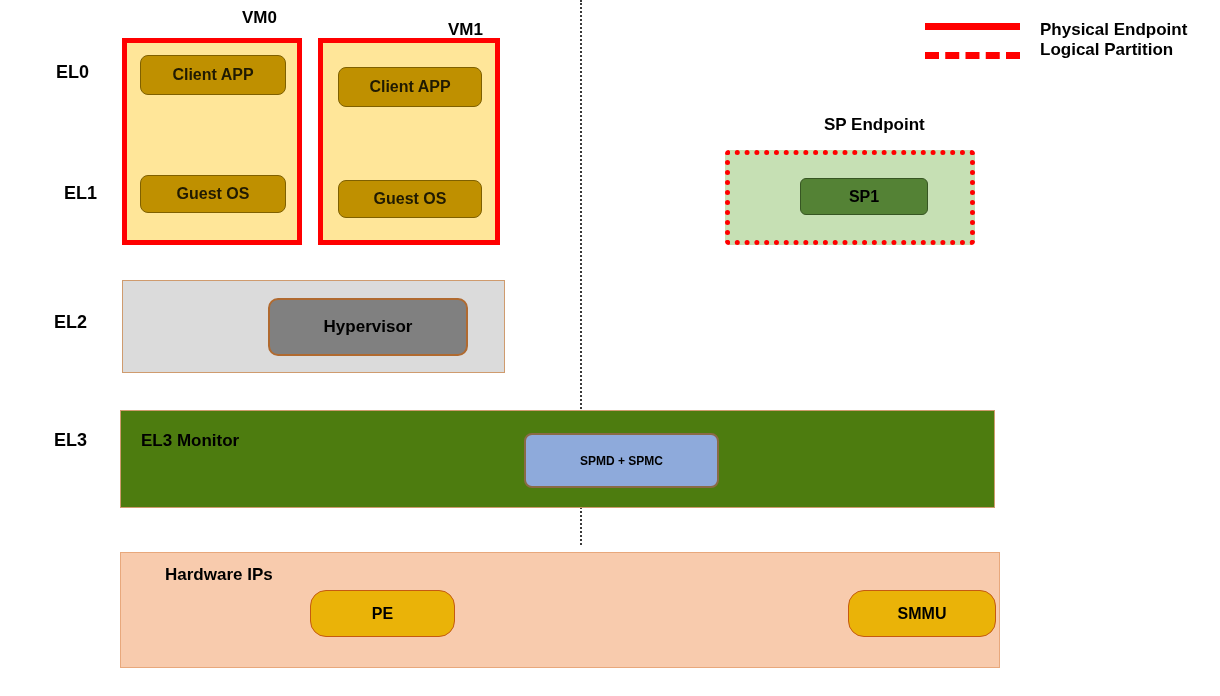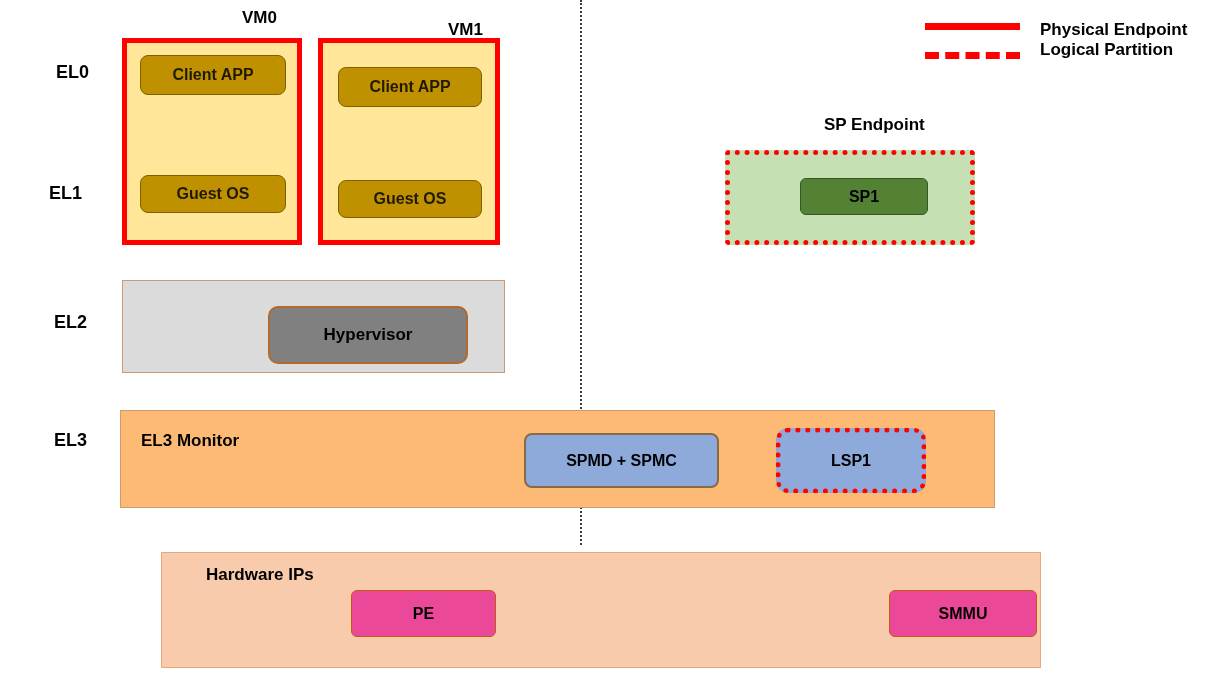--- a/index.html
+++ b/index.html
@@ -26,39 +26,39 @@
   }
 
   .sp-box { background:#C6E0B4; border:5px dotted #FF0000; border-radius:4px; }
   .sp1-box { background:#548235; border:1px solid #375623; border-radius:6px; font-size:16px; }
 
   .el2-box { background:#DBDBDB; border:1px solid #cf9b6e; }
   .hypervisor-box {
     background:#808080; border:2px solid #B06A30; border-radius:10px; font-size:17px;
   }
 
-  .el3-box { background:#fdba74; border:1px solid #cf9b6e; }
-  .spmd-box { background:#8EAADB; border:2px solid #8a6a45; border-radius:8px; font-size:16px; }
+  .el3-box { background:#4d7c0f; border:1px solid #cf9b6e; }
+  .spmd-box { background:#8EAADB; border:2px solid #8a6a45; border-radius:8px; font-size:12px; }
   .lsp1-box { background:#8EAADB; border:5px dotted #FF0000; border-radius:12px; font-size:16px; }
 
   .hw-box { background:#F8CBAD; border:1px solid #E8A87C; }
-  .hw-ip { background:#ec4899; border:1px solid #C55A11; border-radius:6px; font-size:16px; }
+  .hw-ip { background:#eab308; border:1px solid #C55A11; border-radius:16px; font-size:16px; }
 
   .legend-solid { height:0; border-top:7px solid #FF0000; }
   .legend-dashed { height:0; border-top:7px dashed #FF0000; }
 </style>
 </head>
 <body>
 
 <div class="canvas">
 
   <div class="abs divider" style="left:580px; top:0; height:545px;"></div>
 
   <div class="abs el-label" style="left:56px; top:62px;">EL0</div>
-  <div class="abs el-label" style="left:49px; top:183px;">EL1</div>
+  <div class="abs el-label" style="left:64px; top:183px;">EL1</div>
   <div class="abs el-label" style="left:54px; top:312px;">EL2</div>
   <div class="abs el-label" style="left:54px; top:430px;">EL3</div>
 
   <div class="abs title-label" style="left:242px; top:8px;">VM0</div>
   <div class="abs vm-box" style="left:122px; top:38px; width:180px; height:207px;">
     <div class="abs gold-box center" style="left:13px; top:12px; width:146px; height:40px;">Client APP</div>
     <div class="abs gold-box center" style="left:13px; top:132px; width:146px; height:38px;">Guest OS</div>
   </div>
 
   <div class="abs title-label" style="left:448px; top:20px;">VM1</div>
@@ -71,28 +71,27 @@
   <div class="abs title-label" style="left:1040px; top:20px;">Physical Endpoint</div>
   <div class="abs legend-dashed" style="left:925px; top:52px; width:95px;"></div>
   <div class="abs title-label" style="left:1040px; top:40px;">Logical Partition</div>
 
   <div class="abs title-label" style="left:824px; top:115px;">SP Endpoint</div>
   <div class="abs sp-box" style="left:725px; top:150px; width:250px; height:95px;">
     <div class="abs sp1-box center" style="left:70px; top:23px; width:128px; height:37px;">SP1</div>
   </div>
 
   <div class="abs el2-box" style="left:122px; top:280px; width:383px; height:93px;">
-    <div class="abs hypervisor-box center" style="left:145px; top:17px; width:200px; height:58px;margin-top:8px;">Hypervisor</div>
+    <div class="abs hypervisor-box center" style="left:145px; top:17px; width:200px; height:58px;">Hypervisor</div>
   </div>
 
   <div class="abs el3-box" style="left:120px; top:410px; width:875px; height:98px;">
     <div class="abs title-label" style="left:20px; top:20px;">EL3 Monitor</div>
     <div class="abs spmd-box center" style="left:403px; top:22px; width:195px; height:55px;">SPMD + SPMC</div>
-    <div class="abs lsp1-box center" style="left:655px; top:17px; width:150px; height:65px;">LSP1</div>
   </div>
 
-  <div class="abs hw-box" style="left:120px; top:552px; width:880px; height:116px;margin-left:41px;">
+  <div class="abs hw-box" style="left:120px; top:552px; width:880px; height:116px;">
     <div class="abs title-label" style="left:44px; top:12px;">Hardware IPs</div>
     <div class="abs hw-ip center" style="left:189px; top:37px; width:145px; height:47px;">PE</div>
     <div class="abs hw-ip center" style="left:727px; top:37px; width:148px; height:47px;">SMMU</div>
   </div>
 
 </div>
 
 </body></html>

